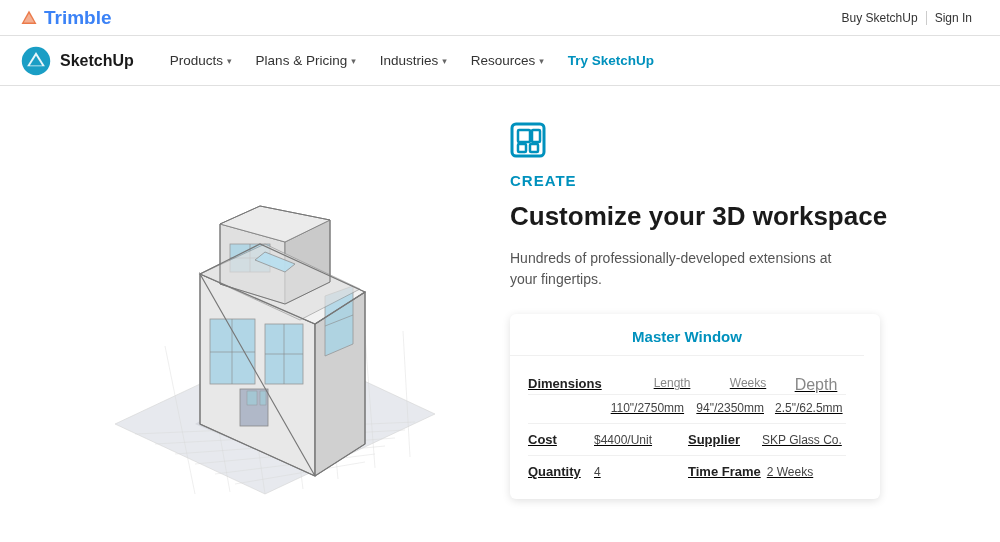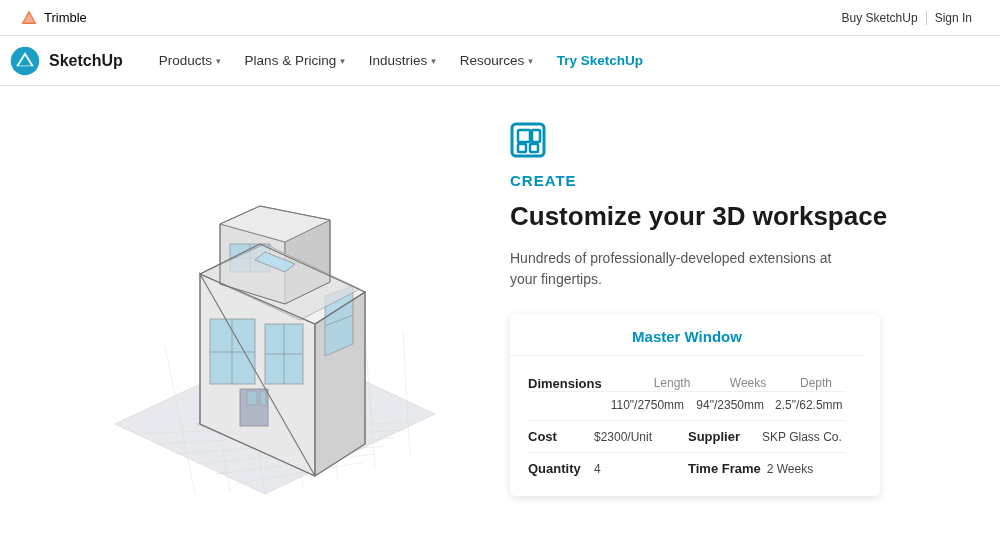--- a/index.html
+++ b/index.html
@@ -47,21 +47,21 @@
       background: #ccc;
     }
 
     
     .nav-bar {
       background: #fff;
       border-bottom: 1px solid #e0e0e0;
       height: 50px;
       display: flex;
       align-items: center;
-      padding: 0 9px;
+      padding: 0 20px;
       gap: 0;
     }
     .sketchup-logo {
       display: flex;
       align-items: center;
       gap: 8px;
       margin-right: 24px;
       text-decoration: none;
     }
     .sketchup-logo-icon {
@@ -174,40 +174,41 @@
     .card-title {
       text-align: center;
       color: #0091bd;
       font-size: 15px;
       font-weight: 700;
       padding: 14px 16px 10px;
       border-bottom: 1px solid #f0f0f0;
     }
     .card-body {
       padding: 12px 18px 0;
+      text-decoration: underline;
     }
     .card-label {
       font-size: 13px;
       font-weight: 700;
       color: #222;
       min-width: 70px;
     }
 
     
     .building-container {
       position: relative;
       width: 380px;
       height: 380px;
     }
 
     
     .trimble-text {
-      font-size: 13px;
-      font-weight: 400;
-      color: #000000;
+      font-size: 19px;
+      font-weight: 700;
+      color: #3b82f6;
     }
   </style>
 </head>
 <body>
 
 <div class="top-bar">
   <div class="top-bar-logo">
     <svg class="trimble-icon" viewBox="0 0 24 24" fill="none">
       <polygon points="12,2 22,20 2,20" fill="#e8632a" opacity="0.85"></polygon>
       <polygon points="12,6 19,18 5,18" fill="#fff" opacity="0.4"></polygon>
@@ -343,37 +344,37 @@
         <div style="display:flex; align-items:flex-start; padding: 8px 0 0 0; border-bottom: 1px solid #f0f0f0;">
           <div class="card-label">Dimensions</div>
           <div style="display:flex; flex:1; justify-content:flex-end;">
             <div style="text-align:center; min-width:76px;">
               <div style="font-size:12px;color:#888;">Length</div>
             </div>
             <div style="text-align:center; min-width:76px;">
               <div style="font-size:12px;color:#888;">Weeks</div>
             </div>
             <div style="text-align:center; min-width:60px;">
-              <div style="font-size:12px;color:#888;">Depth</div>
+              <div style="font-size:16px;color:#888;">Depth</div>
             </div>
           </div>
         </div>
 
         <div style="display:flex; align-items:center; padding: 6px 0 8px 0; border-bottom: 1px solid #f0f0f0;">
           <div style="min-width:78px;"></div>
           <div style="display:flex; flex:1; justify-content:space-around;">
             <div style="text-align:center; min-width:76px; font-size:12px; color:#444;">110"/2750mm</div>
             <div style="text-align:center; min-width:76px; font-size:12px; color:#444;">94"/2350mm</div>
             <div style="text-align:center; min-width:60px; font-size:12px; color:#444;">2.5"/62.5mm</div>
           </div>
         </div>
 
         <div style="display:flex; align-items:center; padding: 8px 0; border-bottom: 1px solid #f0f0f0; gap: 6px;">
           <div style="min-width:60px; font-size:13px; font-weight:700; color:#222;">Cost</div>
-          <div style="min-width:88px; font-size:12px; color:#444;">$2300/Unit</div>
+          <div style="min-width:88px; font-size:12px; color:#444;">$4400/Unit</div>
           <div style="min-width:68px; font-size:13px; font-weight:700; color:#222;">Supplier</div>
           <div style="font-size:12px; color:#444;">SKP Glass Co.</div>
         </div>
 
         <div style="display:flex; align-items:center; padding: 8px 0 4px 0; gap: 6px;">
           <div style="min-width:60px; font-size:13px; font-weight:700; color:#222;">Quantity</div>
           <div style="min-width:88px; font-size:12px; color:#444;">4</div>
           <div style="min-width:68px; font-size:13px; font-weight:700; color:#222;">Time Frame</div>
           <div style="font-size:12px; color:#444;">2 Weeks</div>
         </div>

